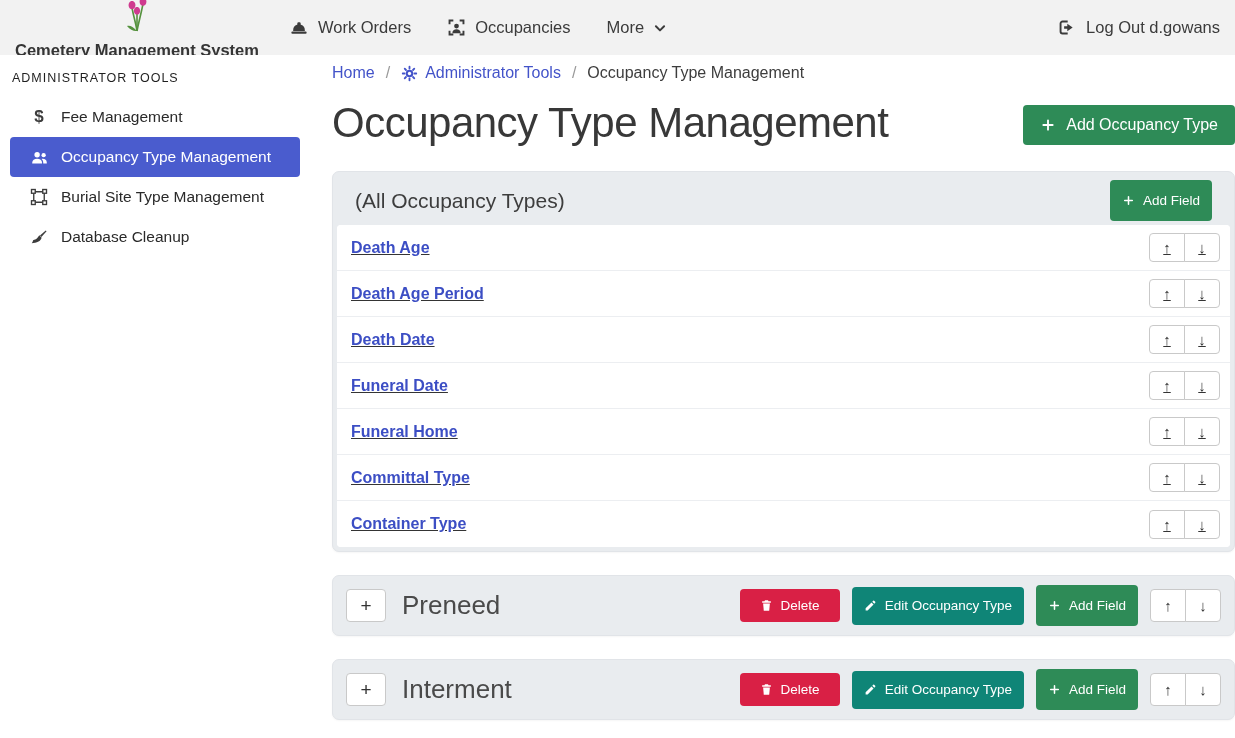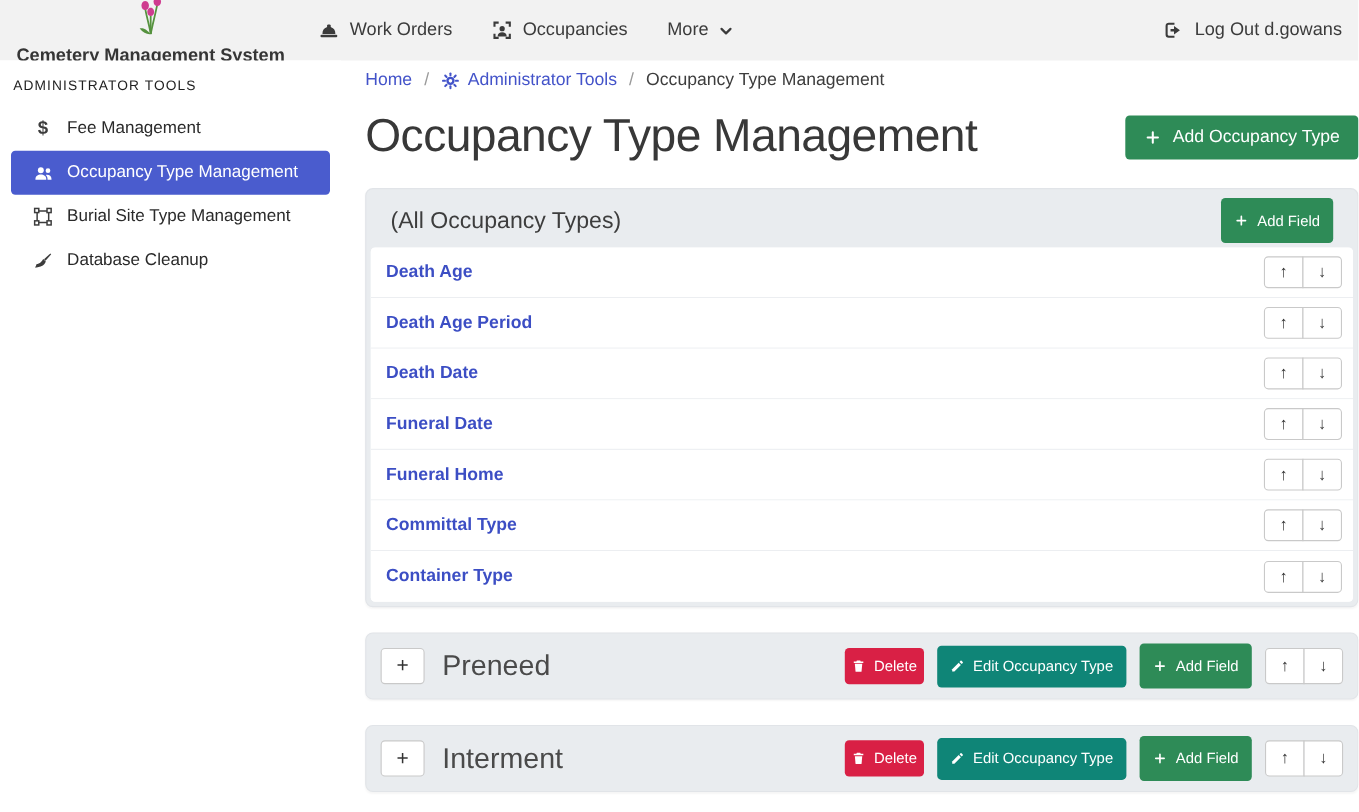--- a/index.html
+++ b/index.html
@@ -46,34 +46,34 @@
   .crumb-link { color: #4353c9; cursor: pointer; display: flex; align-items: center; gap: 7px; }
   .crumb-sep { color: #9a9a9a; }
   .crumb-current { color: #3d3d3d; }
 
   .title-row { display: flex; justify-content: space-between; align-items: flex-start; margin-top: 18px; }
   h1.page-title { font-size: 42px; font-weight: 400; color: #383838; line-height: 1.1; letter-spacing: -0.5px; }
 
   .btn { border: none; border-radius: 4px; color: #fff; display: flex; align-items: center; cursor: pointer; font-family: inherit; }
   .btn-add-big { background: #2e8b57; height: 40px; padding: 0 17px; gap: 10px; font-size: 16px; margin-top: 5px; }
   .btn-green-sm { background: #2e8b57; height: 41px; padding: 0 12px; gap: 8px; font-size: 13.5px; }
-  .btn-danger { background: #d92045; height: 33px; padding: 0 6px; gap: 8px; font-size: 13.5px; }
+  .btn-danger { background: #d92045; height: 33px; padding: 0 20px; gap: 8px; font-size: 13.5px; }
   .btn-teal { background: #0f8577; height: 38px; padding: 0 12px; gap: 8px; font-size: 13.5px; }
 
   
   .card {
     margin-top: 25px; background: #e9ecef; border: 1px solid #e1e4e8;
     border-radius: 7px; padding: 4px; box-shadow: 0 1px 2px rgba(0,0,0,0.04);
   }
   .card-header { display: flex; align-items: center; justify-content: space-between; padding: 8px 18px; height: 49px; }
   .card-title { font-size: 21px; color: #3d3d3d; }
   .field-list { background: #fff; border-radius: 4px; overflow: hidden; }
   .field-row {
     height: 46px; display: flex; align-items: center; justify-content: space-between;
-    padding: 0 10px 0 14px; border-bottom: 1px solid #eceef1; background: #fff;
+    padding: 0 10px 0 14px; border-bottom: 1px solid #eceef1; background: #fff; text-decoration: underline;
   }
   .field-row:last-child { border-bottom: none; }
   .field-link { color: #3c4ec4; font-weight: 700; font-size: 16px; cursor: pointer; text-decoration: none; }
   .arrow-group { display: flex; }
   .arrow-btn {
     width: 36px; height: 29px; background: #fff; border: 1px solid #c9c9c9; color: #333;
     font-size: 15px; display: flex; align-items: center; justify-content: center; cursor: pointer;
     font-family: inherit;
   }
   .arrow-btn:first-child { border-radius: 4px 0 0 4px; }

